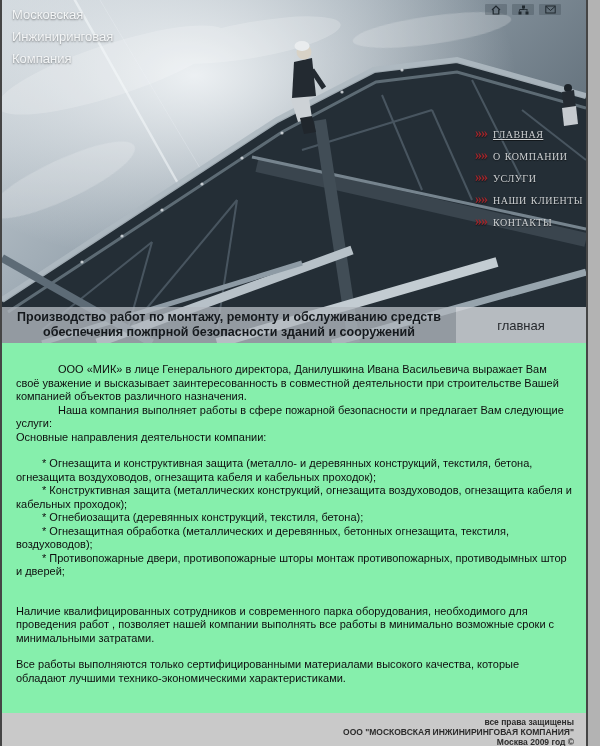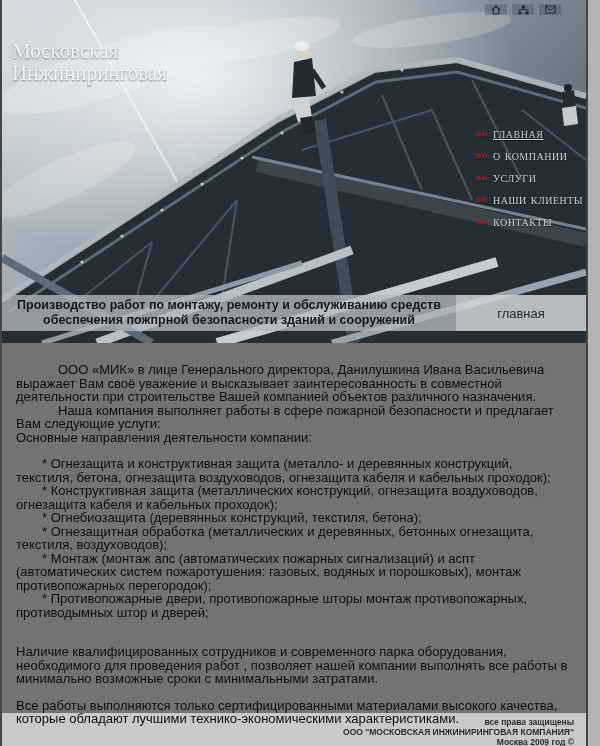--- a/index.html
+++ b/index.html
@@ -13,61 +13,60 @@
     border-left:2px solid #454545;border-right:2px solid #454545;
   }
   
   .header{
     position:relative;height:343px;overflow:hidden;
     background:linear-gradient(115deg,#d3dade 0%,#a7b2bb 40%,#5e6c78 100%);
   }
   .header-art{position:absolute;inset:0;width:100%;height:100%;}
   .logo{
     position:absolute;top:4px;left:10px;
-    font-family:Liberation Serif, serif;
-    font-size:21px;line-height:22px;color:#f3f5f6;
+    font-family:Liberation Sans, sans-serif;
+    font-size:13px;line-height:22px;color:#f3f5f6;
     text-shadow:0 1px 2px rgba(0,0,0,.45);
     cursor:pointer;
-    margin-top:36px;
   }
   .top-icons{position:absolute;top:4px;left:483px;display:flex;gap:5px;}
   .icon-btn{
     width:22px;height:11px;display:flex;align-items:center;justify-content:center;
     background:rgba(56,67,78,.32);border-radius:1px;cursor:pointer;
   }
   .icon-btn svg{display:block;}
   .nav{position:absolute;top:126px;left:473px;width:112px;}
   .nav-item{
     display:flex;align-items:baseline;height:22px;cursor:pointer;
     font-family:"Liberation Serif","DejaVu Serif",serif;
     font-variant:small-caps;font-size:14px;letter-spacing:.5px;
     color:#cdd0d2;text-shadow:0 1px 1px rgba(0,0,0,.5);
     white-space:nowrap;
   }
   .nav-bullet{color:#a1262b;font-weight:bold;margin-right:6px;letter-spacing:-1px;}
   .nav-item.active .nav-label{text-decoration:underline;}
   
-  .banner{position:absolute;left:0;right:0;bottom:12px;height:36px;display:flex;justify-content:center;}
+  .banner{position:absolute;left:0;right:0;bottom:0;height:36px;display:flex;justify-content:center;}
   .banner-left{
     flex:1;display:flex;flex-direction:column;align-items:center;justify-content:center;
     background:rgba(178,185,191,.78);
   }
   .banner-heading-line{
     font-weight:bold;font-size:12.5px;line-height:15px;color:#15191d;text-align:center;
   }
   .banner-right{
     width:130px;display:flex;align-items:center;justify-content:center;
     background:rgba(208,212,216,.85);
     font-size:13px;color:#26292d;
   }
   
   .content{
-    background:#737373;height:370px;box-sizing:border-box;
+    background:#86efac;height:370px;box-sizing:border-box;
     padding:20px 14px 0 14px;
-    font-size:13px;line-height:13.5px;color:#0e0e0e;
+    font-size:11px;line-height:13.5px;color:#0e0e0e;
   }
   .content p{margin:0;}
   p.indent{text-indent:42px;}
   .gap1{height:13px;}
   .gap2{height:26px;}
   .bullets p{font-weight:normal;text-indent:26px;}
   
   .footer{
     background:#c9c9c9;height:46px;box-sizing:border-box;
     padding:4px 12px 0 0;text-align:right;
@@ -154,20 +153,21 @@
       <g>
         <circle cx="566" cy="88" r="4" fill="#1c2329"></circle>
         <polygon points="560,92 572,90 574,108 562,110" fill="#242b32"></polygon>
         <polygon points="560,108 574,106 576,124 562,126" fill="#c6cbd0"></polygon>
       </g>
     </svg>
 
     <div class="logo">
       <div>Московская</div>
       <div>Инжиниринговая</div>
+      <div>Компания</div>
     </div>
 
     <div class="top-icons">
       <div class="icon-btn">
         <svg width="10" height="10" viewBox="0 0 10 10" fill="none" stroke="#20292f" stroke-width="1.2">
           <path d="M1 5 L5 1 L9 5"></path>
             <path d="M2.2 4.6 V9 H7.8 V4.6"></path>
         </svg>
       </div>
       <div class="icon-btn">
@@ -237,21 +237,20 @@
     <div class="bullets">
 
         <p>* Огнезащита и конструктивная защита (металло- и деревянных конструкций, текстиля, бетона, огнезащита воздуховодов, огнезащита кабеля и кабельных проходок);</p>
 
         <p>* Конструктивная защита (металлических конструкций, огнезащита воздуховодов, огнезащита кабеля и кабельных проходок);</p>
 
         <p>* Огнебиозащита (деревянных конструкций, текстиля, бетона);</p>
 
         <p>* Огнезащитная обработка (металлических и деревянных, бетонных огнезащита, текстиля, воздуховодов);</p>
 
-        <p>* Монтаж (монтаж апс (автоматических пожарных сигнализаций) и аспт (автоматических систем пожаротушения: газовых, водяных и порошковых), монтаж противопожарных перегородок);</p>
 
         <p>* Противопожарные двери, противопожарные шторы монтаж противопожарных, противодымных штор и дверей;</p>
 
 
       </div>
     <div class="gap2"></div>
     <p>Наличие квалифицированных сотрудников и современного парка оборудования, необходимого для проведения работ , позволяет нашей компании выполнять все работы в минимально возможные сроки с минимальными затратами.</p>
     <div class="gap1"></div>
     <p>Все работы выполняются только сертифицированными материалами высокого качества, которые обладают лучшими технико-экономическими характеристиками.</p>
   </div>

